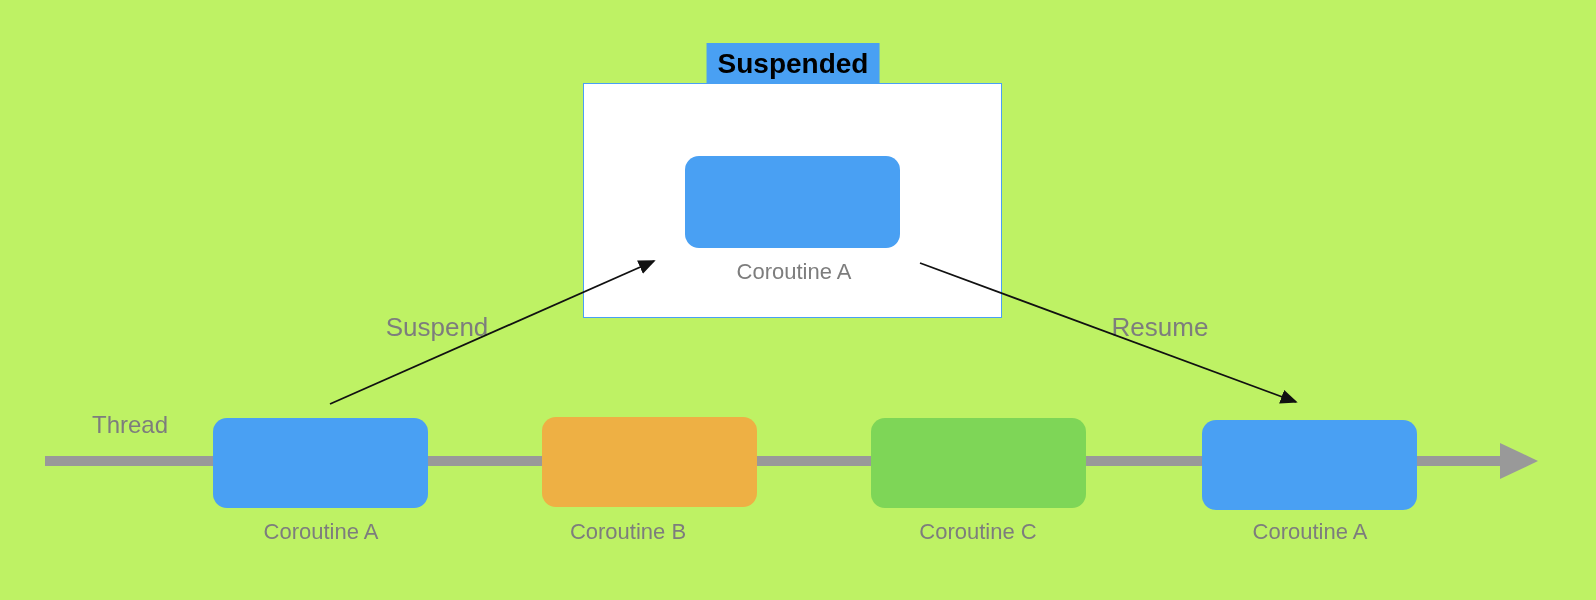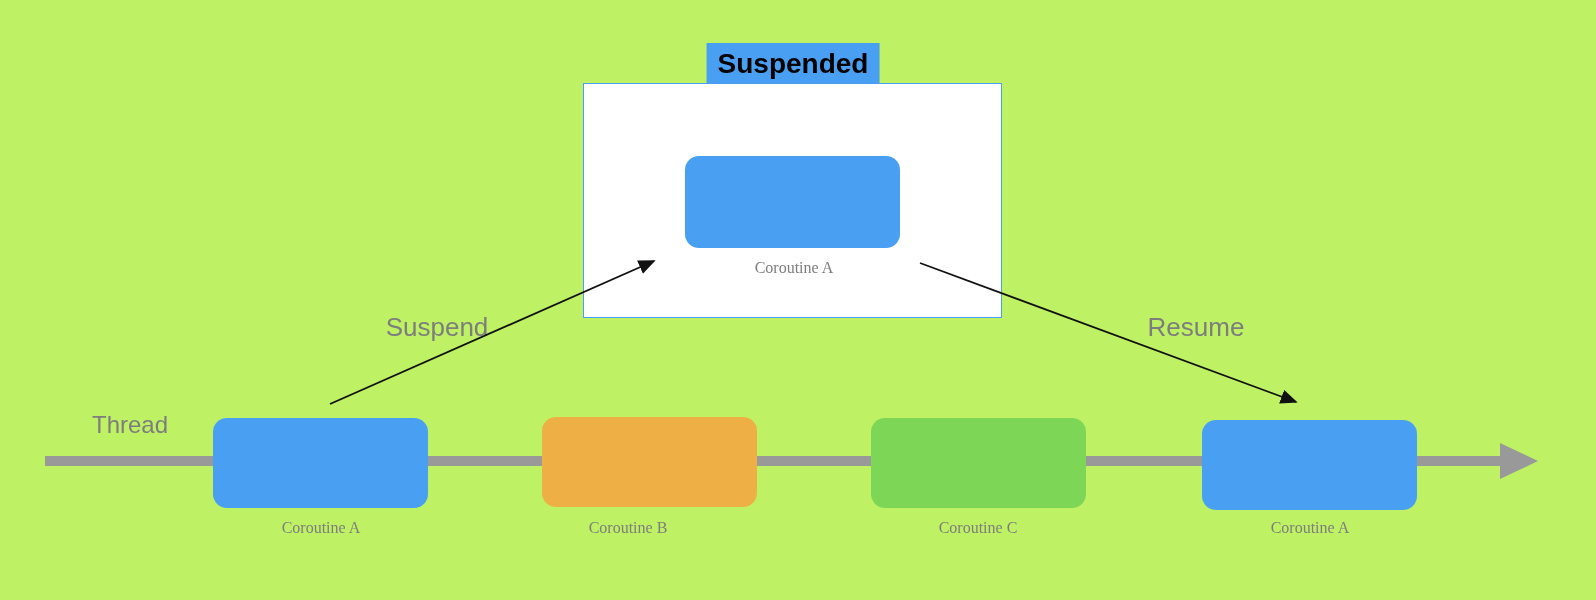--- a/index.html
+++ b/index.html
@@ -55,25 +55,24 @@
     height: 92px;
   }
   .cbox.b1 { left: 213px; top: 418px; }
   .cbox.b2 { left: 542px; top: 417px; }
   .cbox.b3 { left: 871px; top: 418px; }
   .cbox.b4 { left: 1202px; top: 420px; }
   
   .glabel {
     position: absolute;
     color: var(--label-gray);
-    font-size: 16px;
+    font-size: 22px;
     white-space: nowrap;
     transform: translateX(-50%);
     z-index: 2;
-    font-family: Liberation Serif, serif;
   }
   .inner-coroutine-label { left: 794px; top: 259px; }
   .lbl1 { left: 321px;  top: 519px; }
   .lbl2 { left: 628px;  top: 519px; }
   .lbl3 { left: 978px;  top: 519px; text-align: center; }
   .lbl4 { left: 1310px; top: 519px; }
   .thread-label {
     position: absolute;
     left: 92px;
     top: 411px;
@@ -84,21 +83,21 @@
   }
   .arrow-label {
     position: absolute;
     color: var(--label-gray);
     font-size: 26px;
     white-space: nowrap;
     transform: translateX(-50%);
     z-index: 2;
   }
   .suspend-label { left: 437px;  top: 312px; }
-  .resume-label  { left: 1196px; top: 312px; }
+  .resume-label  { left: 1160px; top: 312px; }
   
   .thread-line {
     position: absolute;
     left: 45px;
     top: 456px;
     width: 1457px;
     height: 10px;
     background: var(--thread-gray);
     z-index: 1;
   }

